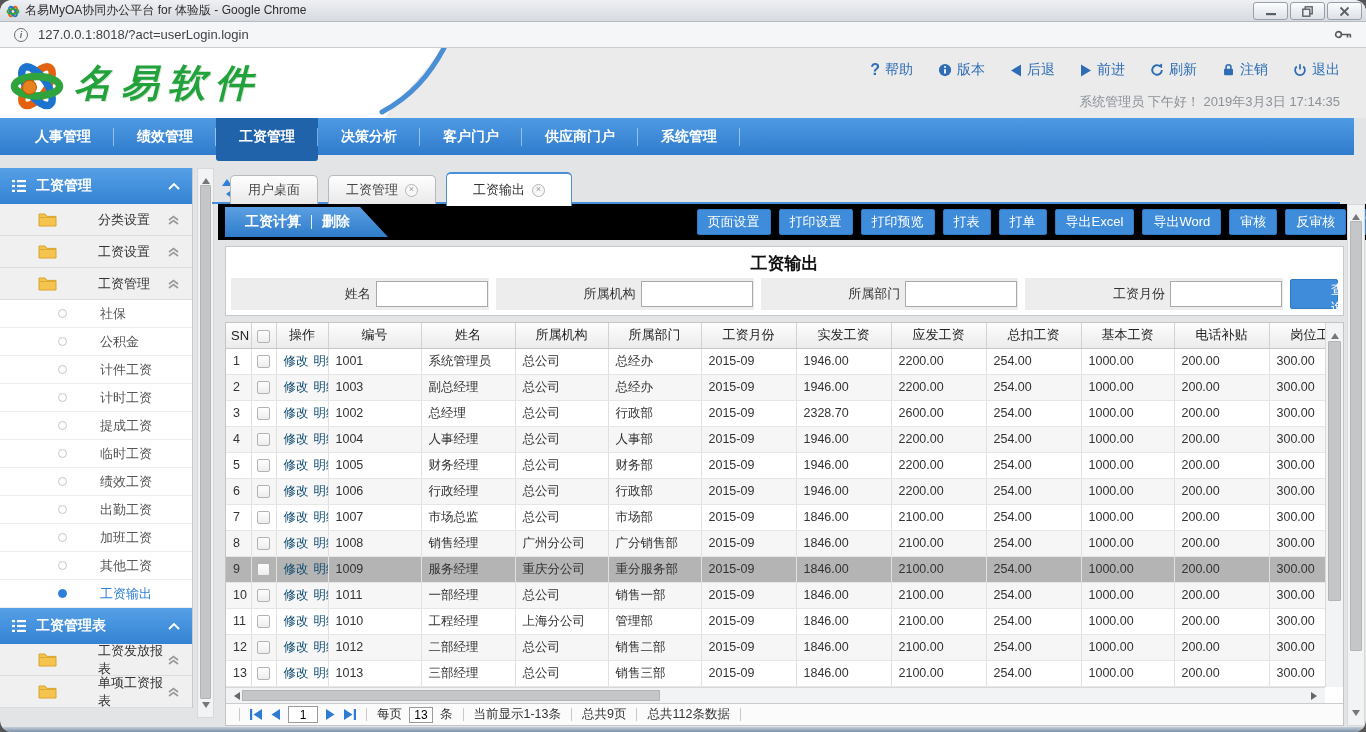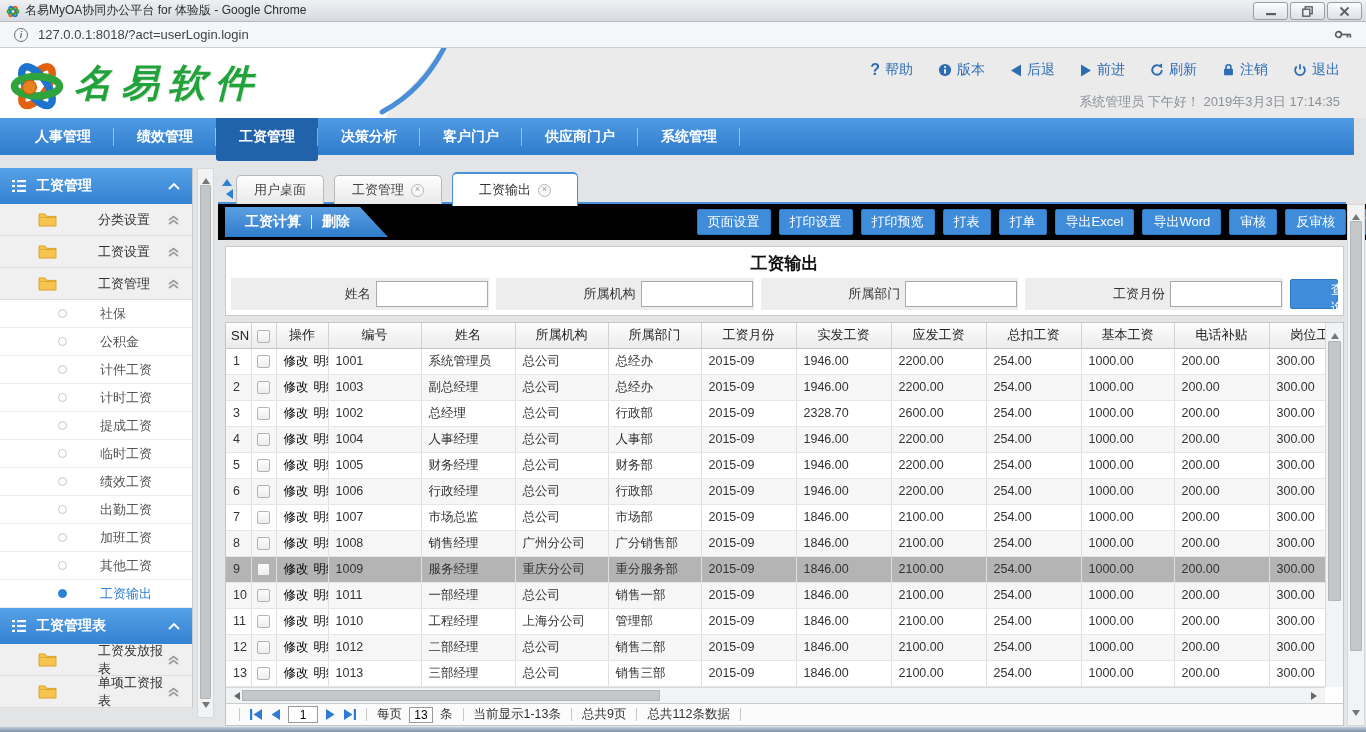--- a/index.html
+++ b/index.html
@@ -1,17 +1,17 @@
 <!DOCTYPE html>
 <html><head>
 <meta charset="utf-8">
 <style>
   html,body{margin:0;padding:0;background:#555;}
   #stage{position:relative;width:1366px;height:732px;overflow:hidden;background:#e3e4e6;
-         font-family:"Liberation Sans","DejaVu Sans",sans-serif;-webkit-font-smoothing:antialiased;}
+         font-family:"Liberation Sans","DejaVu Sans",sans-serif;border-radius:12px;-webkit-font-smoothing:antialiased;}
   #stage *{box-sizing:border-box;}
 
   
   .titlebar{position:absolute;left:0;top:0;right:0;height:22px;
     background:linear-gradient(#eef0f3,#d7dadf);border-bottom:1px solid #b7bbc1;
     display:flex;align-items:center;padding-left:6px;font-size:12px;color:#2e2e2e;}
   .titlebar .mini-logo{margin-right:5px;display:flex;}
   .winbtns{position:absolute;right:4px;top:2px;display:flex;gap:2px;}
   .winbtn{width:35px;height:18px;border:1px solid #979fa8;border-radius:3px;
     background:linear-gradient(#fbfcfd,#dde1e6);display:flex;align-items:center;justify-content:center;}
@@ -64,21 +64,21 @@
   
   .vstrip{position:absolute;background:#f2f3f4;border:1px solid #d9d9d9;}
   .strip-arrow{position:absolute;left:50%;transform:translateX(-50%);width:0;height:0;border:4px solid transparent;}
   .strip-arrow.up{border-bottom:6px solid #777;top:5px;}
   .strip-arrow.down{border-top:6px solid #777;bottom:5px;}
   .strip-thumb{position:absolute;left:2px;right:2px;background:#c4c6c8;border:1px solid #b2b4b6;border-radius:1px;}
   .tri-up{position:absolute;left:222px;top:174px;width:0;height:0;border:5px solid transparent;border-bottom:7px solid #2e7fd6;}
   .tri-left{position:absolute;left:221px;top:189px;width:0;height:0;border:5px solid transparent;border-right:7px solid #2e7fd6;}
 
   
-  .tabstrip{position:absolute;left:218px;top:168px;width:1128px;height:36px;font-family:Liberation Mono, monospace;}
+  .tabstrip{position:absolute;left:212px;top:168px;width:1128px;height:36px;font-family:Liberation Mono, monospace;}
   .tabline{position:absolute;left:0;right:0;bottom:0;height:2px;background:#4a90d9;}
   .tabs{position:absolute;left:18px;bottom:0;display:flex;gap:10px;align-items:flex-end;}
   .tab{height:29px;padding:0 17px;background:linear-gradient(#fefefe,#e9e9e9);border:1px solid #b9b9b9;
     border-bottom:none;border-radius:5px 5px 0 0;font-size:13px;color:#444;display:flex;
     align-items:center;gap:7px;cursor:pointer;}
   .tab.active{height:34px;background:#fff;border:1px solid #4a90d9;border-top:2px solid #4a90d9;
     border-bottom:none;position:relative;z-index:2;margin-bottom:-2px;color:#333;padding:0 26px;}
   .tab-close{width:13px;height:13px;border:1px solid #b5b5b5;border-radius:50%;color:#999;
     font-size:9px;line-height:10px;text-align:center;background:#f7f7f7;flex:none;}
 
@@ -110,21 +110,21 @@
   table.grid{table-layout:fixed;width:1138px;border-collapse:collapse;}
   .grid th{height:25px;background:linear-gradient(#fdfdfd,#ebebeb);border-right:1px solid #d2d2d2;
     border-bottom:1px solid #c6c6c6;font-size:13px;font-weight:normal;color:#222;text-align:center;
     padding:0;white-space:nowrap;overflow:hidden;}
   .grid th.snh{text-align:left;padding-left:5px;}
   .grid td{height:26px;border-right:1px solid #e0e0e0;border-bottom:1px solid #e6e6e6;font-size:12.5px;
     color:#333;padding:0 0 0 7px;white-space:nowrap;overflow:hidden;background:#fff;}
   .grid td.cbc,.grid th.cbc{text-align:center;padding:0;}
   .grid tbody tr:nth-child(even) td{background:#f6f6f6;}
   .grid tbody tr.selected td{background:#b4b4b4;}
-  .op-link{color:#000000;margin-right:5px;cursor:pointer;text-decoration:none;}
+  .op-link{color:#0c4a6e;margin-right:5px;cursor:pointer;text-decoration:none;}
   .cb{width:13px;height:13px;border:1px solid #b3b3b3;border-radius:2px;
     background:linear-gradient(#fefefe,#ededed);display:inline-block;vertical-align:middle;cursor:pointer;}
 
   
   .tbl-vscroll{position:absolute;right:0;top:0;width:18px;bottom:38px;background:#f2f3f4;border-left:1px solid #d9d9d9;}
   .tbl-hscroll{position:absolute;left:0;right:18px;bottom:22px;height:16px;background:#f2f3f4;border-top:1px solid #d9d9d9;}
   .h-arrow{position:absolute;top:50%;transform:translateY(-50%);width:0;height:0;border:4px solid transparent;}
   .h-arrow.left{border-right:6px solid #666;left:4px;}
   .h-arrow.right{border-left:6px solid #666;right:4px;}
   .h-thumb{position:absolute;top:2px;height:11px;background:#c4c6c8;border:1px solid #b2b4b6;}

